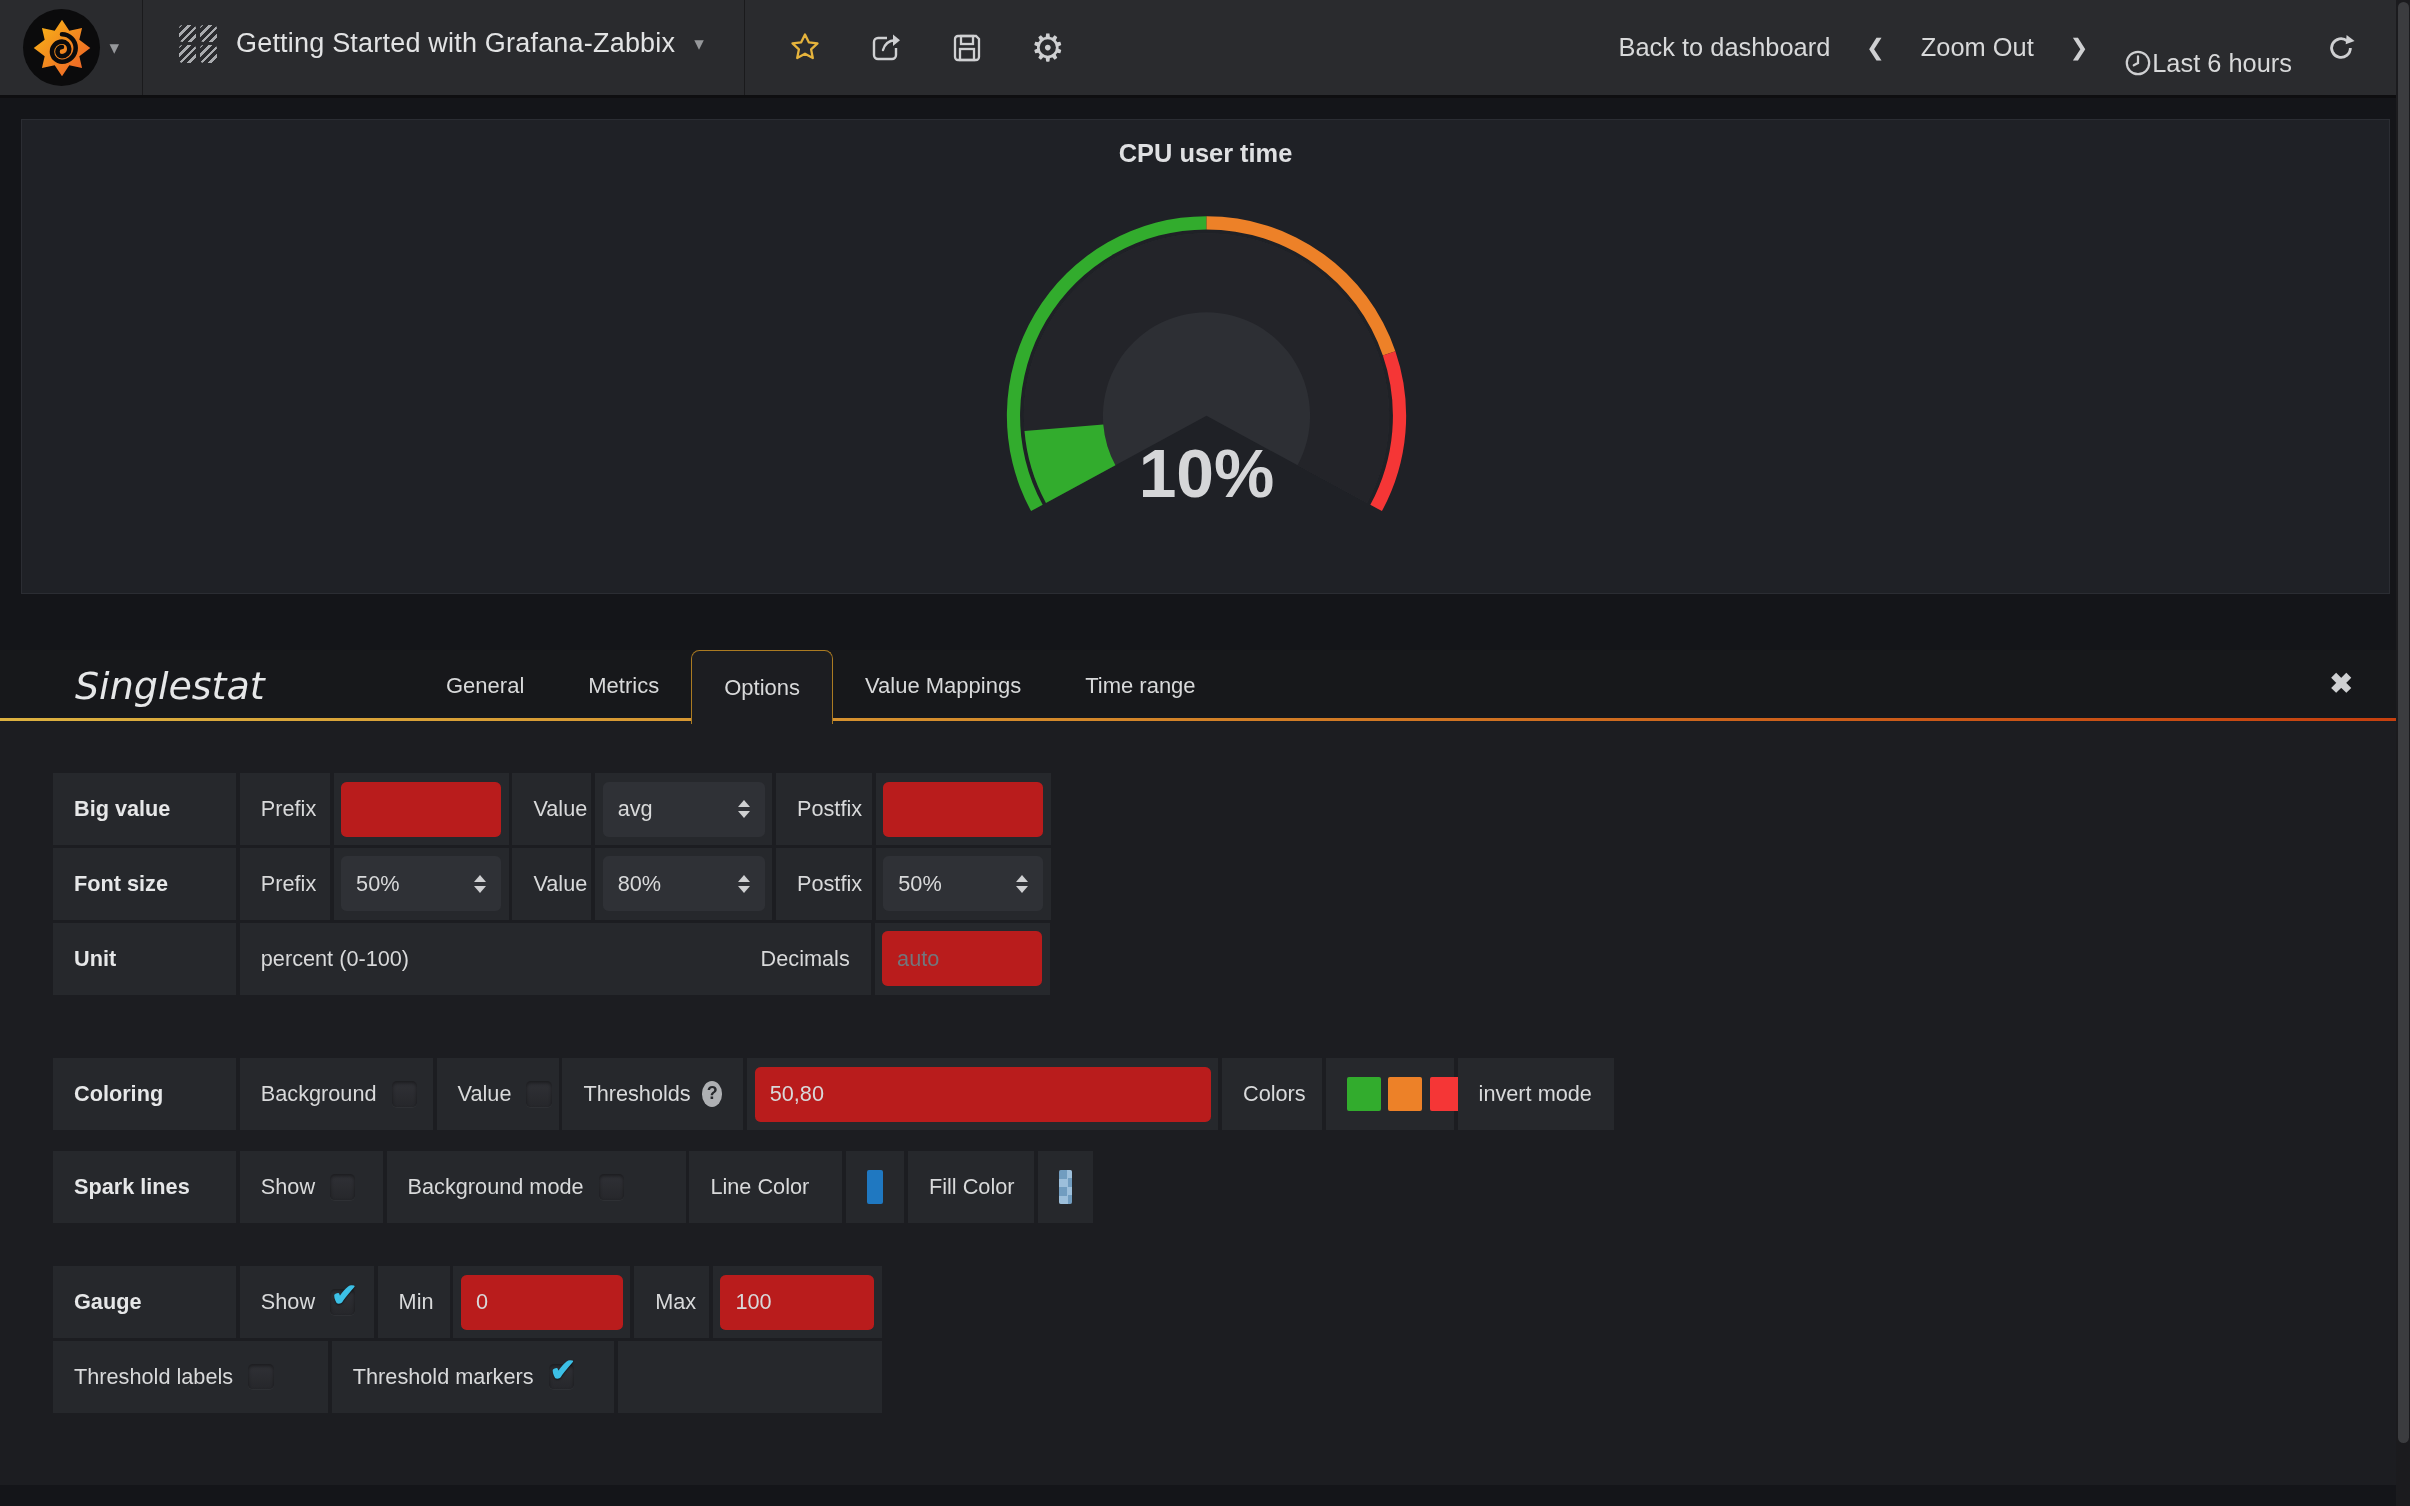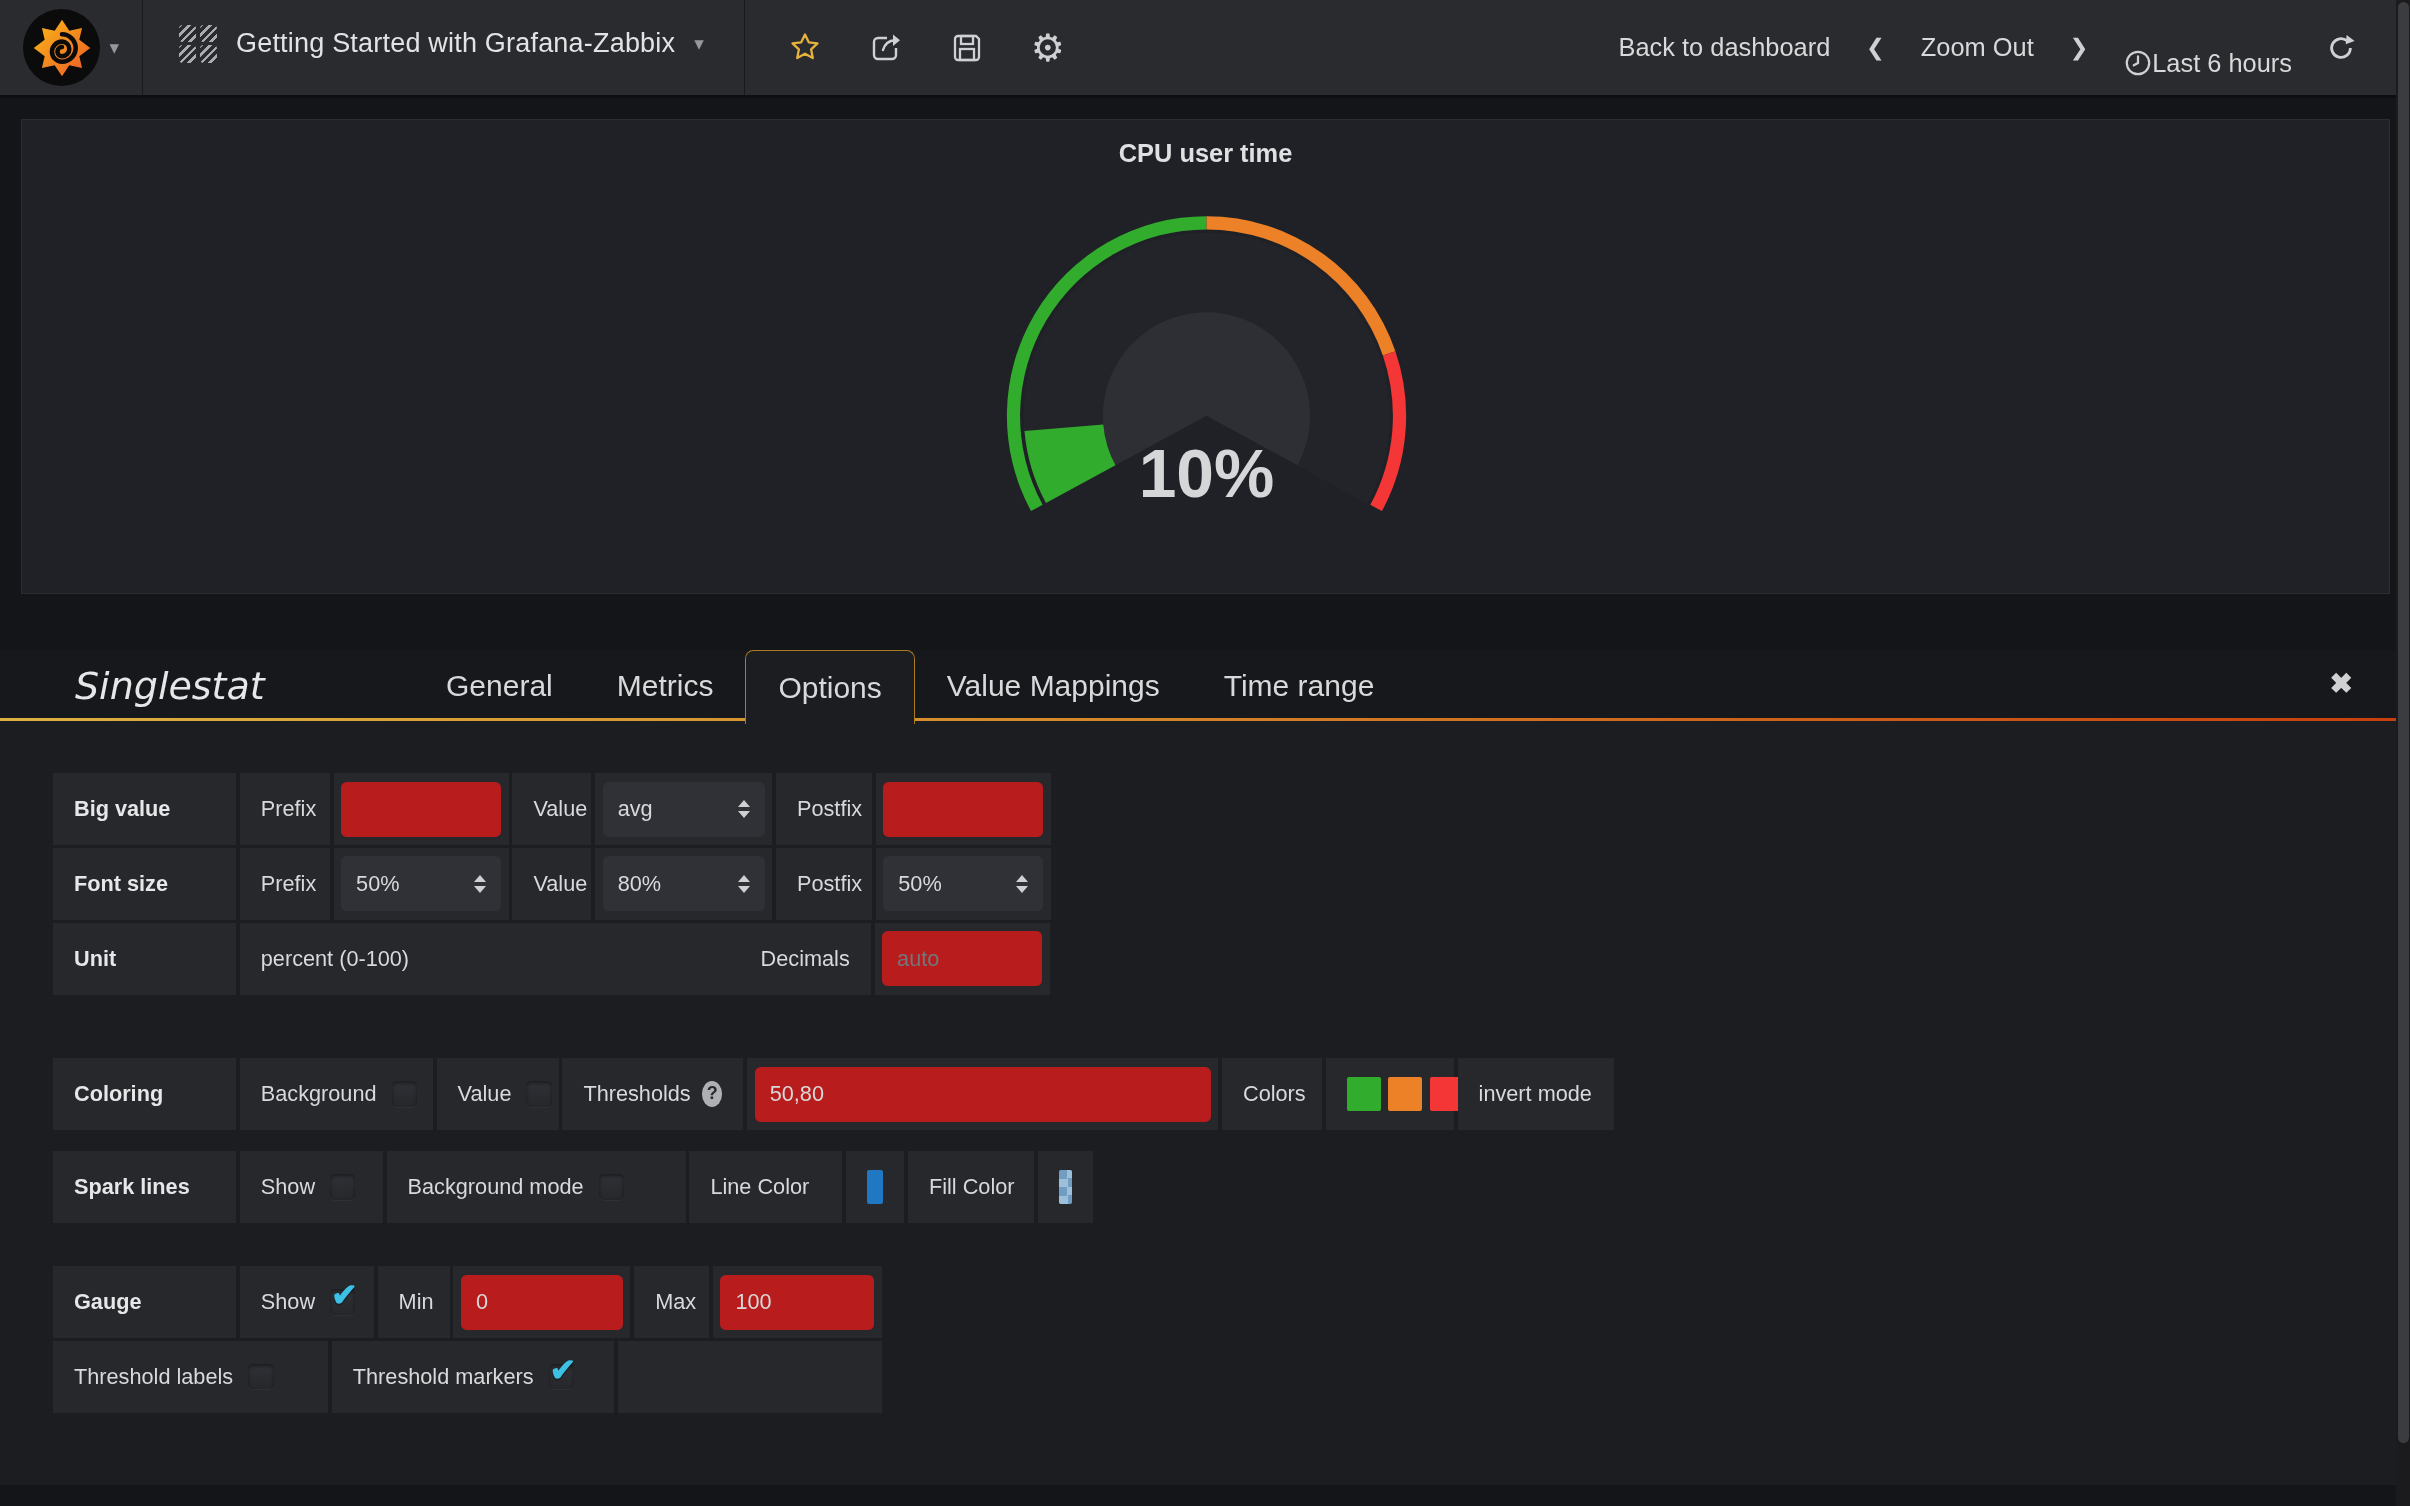--- a/index.html
+++ b/index.html
@@ -41,21 +41,21 @@
     position:absolute; left:21px; top:119px; width:2369px; height:475px;
     background:#1f2126; border:0.9px solid #2b2d33;
   }
   .panel-title { position:absolute; left:0; right:0; top:19px; text-align:center; font-size:25.4px; font-weight:bold; color:#dfe0e2; cursor:pointer; }
   .gauge-svg { position:absolute; left:0; top:0; width:2369px; height:473px; }
 
   
   .tabstrip { position:absolute; left:0; top:650px; width:2411px; height:72px; background:#17181b; display:flex; align-items:stretch; }
   .panel-type { align-self:center; margin-left:75px; width:235px; font-size:38px; font-style:italic; font-weight:300; color:#e6e7e8; font-family:"DejaVu Sans", sans-serif; }
   .tabs { display:flex; align-items:stretch; margin-left:104px; }
-  .tab { display:flex; align-items:center; padding:0 32px; font-size:30px; color:#d8d9da; cursor:pointer; position:relative; }
+  .tab { display:flex; align-items:center; padding:0 32px; font-size:22px; color:#d8d9da; cursor:pointer; position:relative; }
   .tab.active {
     background:#1c1d21; border:0.9px solid #ab7b22; border-bottom:none;
     border-radius:8.5px 8.5px 0 0; z-index:3; height:74px; align-self:flex-start; margin-top:0;
   }
   .grad-line { position:absolute; left:0; top:718px; width:2411px; height:2.8px; z-index:2;
     background:linear-gradient(90deg,#dcb140 0%, #d4882a 45%, #c63f0e 100%); }
   .close-x { position:absolute; right:58px; top:667px; font-size:28px; font-weight:bold; color:#cfd0d2; cursor:pointer; z-index:4; }
 
   
   .form-area { position:absolute; left:0; top:721px; width:2411px; height:764px; background:#1c1d21; }

